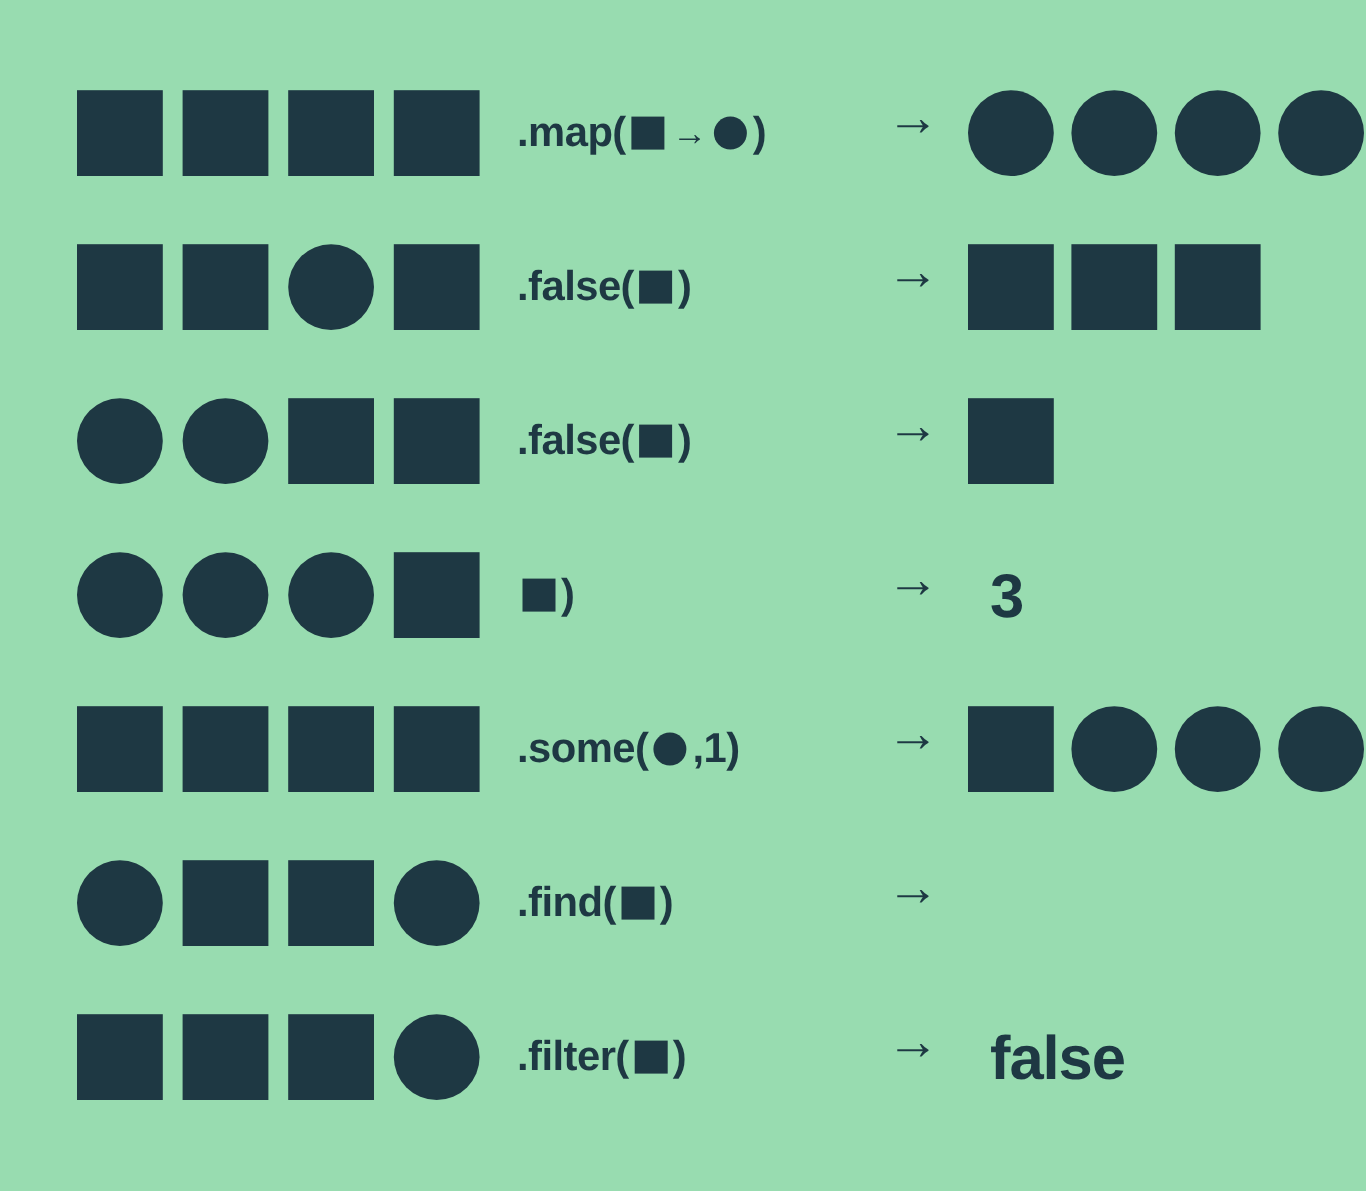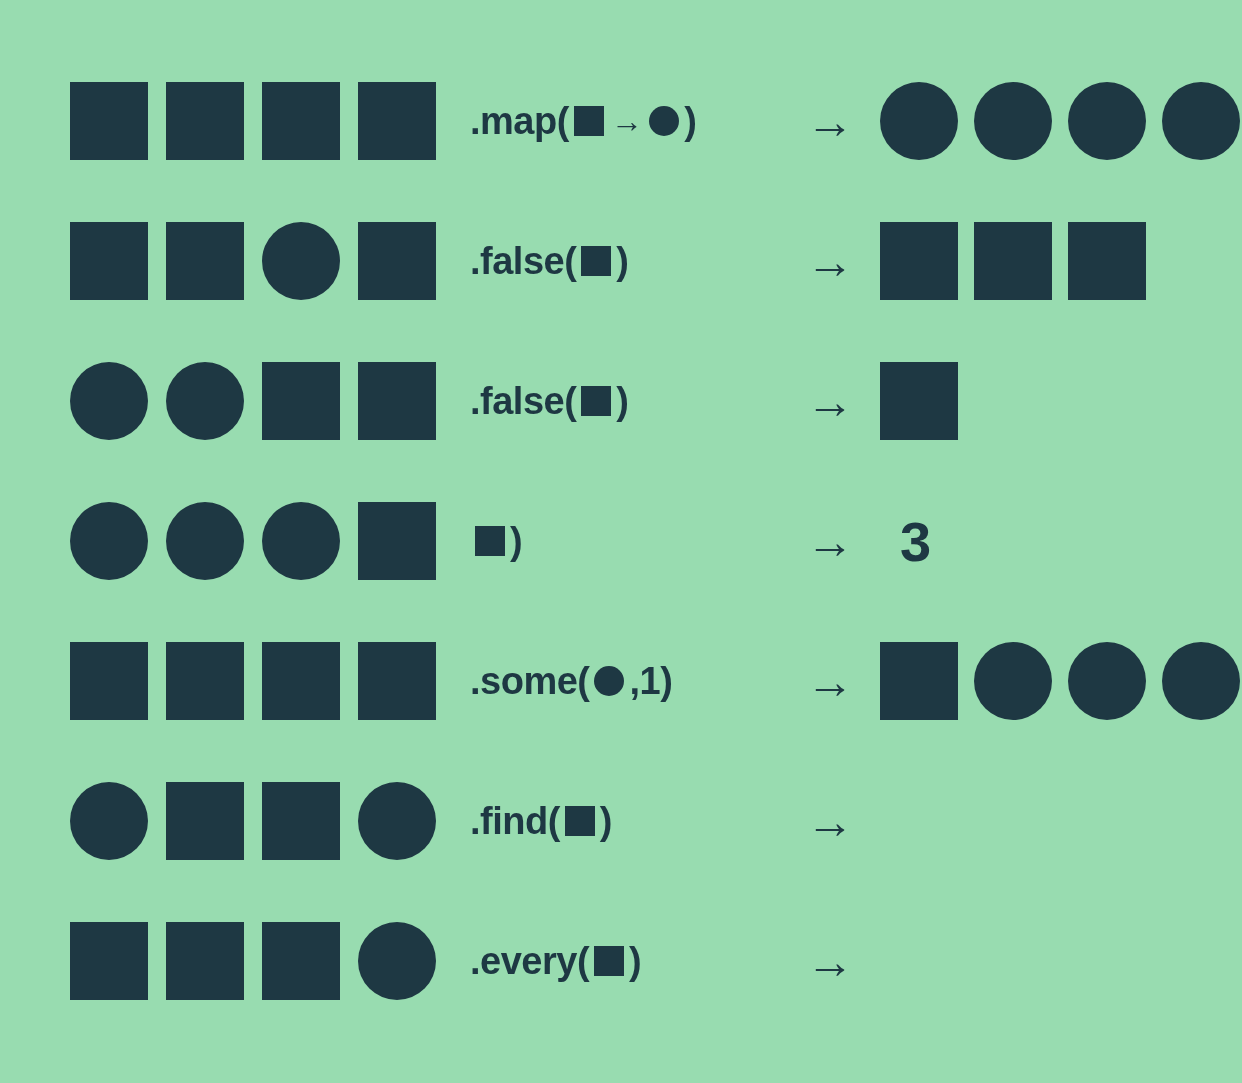--- a/index.html
+++ b/index.html
@@ -11,21 +11,20 @@
     padding: 80px 70px;
     color: #1e3843;
   }
   .rows {
     display: flex;
     flex-direction: column;
     gap: 58px;
   }
   .row {
     display: flex;
-    align-items: center;
     height: 82px;
   }
   .input-shapes {
     display: flex;
     gap: 18px;
     align-items: center;
     width: 400px;
     flex-shrink: 0;
   }
   .shape {
@@ -197,19 +196,22 @@
       <div class="big-arrow">→</div>
     </div>
     <div class="row">
       <div class="input-shapes">
         <div class="shape square"></div>
         <div class="shape square"></div>
         <div class="shape square"></div>
         <div class="shape circle"></div>
       </div>
       <div class="method">
-        <span>.every(</span>
-        <span class="mini-shape square"></span>
-        <span>)</span>
-      </div>
-      <div class="big-arrow">→</div>
+        <span>.filter(</span>
+        <span class="mini-shape square"></span>
+        <span>)</span>
+      </div>
+      <div class="big-arrow">→</div>
+      <div class="output">
+        <div class="output-text">false</div>
+      </div>
     </div>
   </div>
 
 </body></html>

